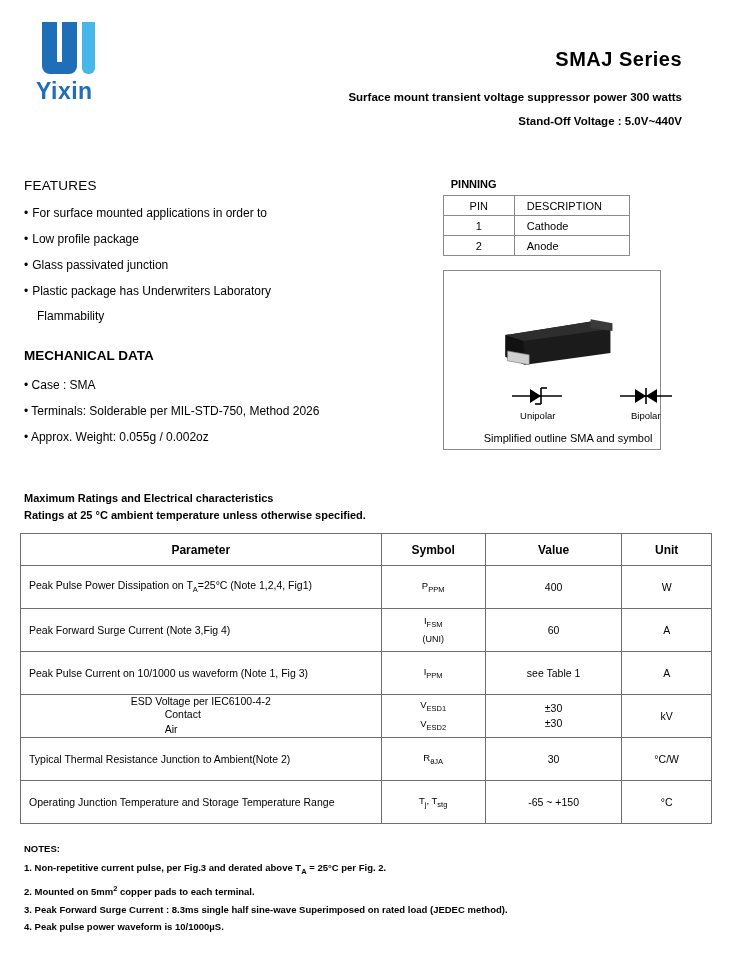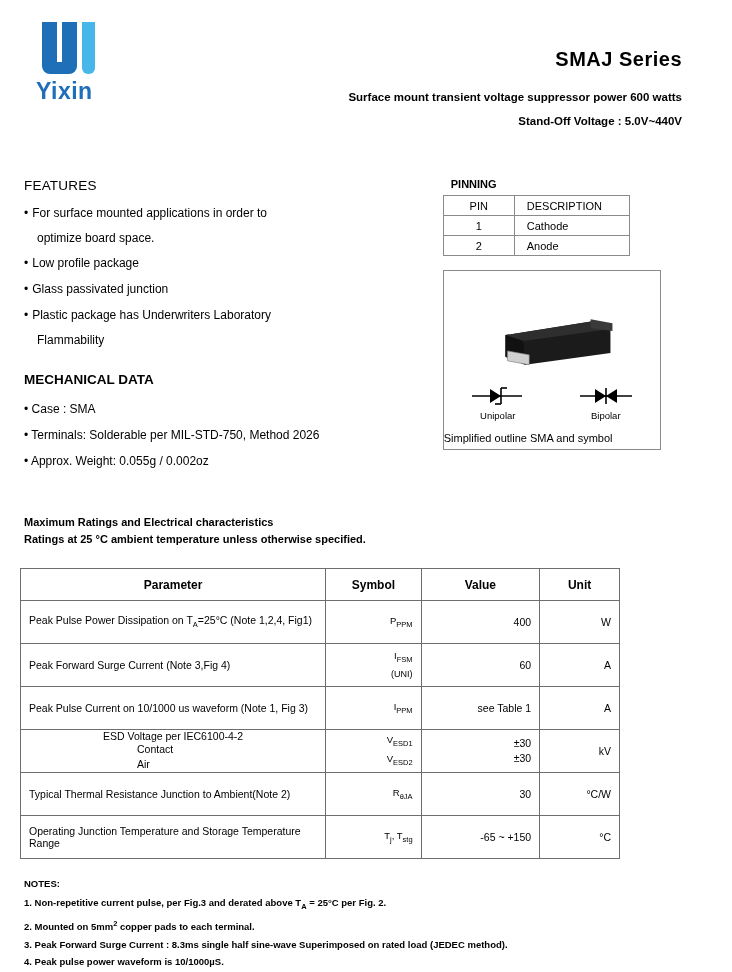--- a/index.html
+++ b/index.html
@@ -164,20 +164,21 @@
   table.pin-table td.pin { text-align: center; width: 58px;}
   table.pin-table td.desc { text-align: left; padding-left: 12px; }
 
   .pkg-box {
     width: 218px;
     height: 180px;
     border: 1px solid #8a8a8a;
     margin-top: 14px;
     box-sizing: border-box;
     position: relative;
+    padding-left: 40px;
   }
   .pkg-caption {
     position: absolute;
     bottom: 5px;
     width: 100%;
     text-align: left;
     font-size: 11px;
   }
   .sym-row {
     position: absolute;
@@ -203,39 +204,39 @@
   
   .ratings-head {
     margin-top: 38px;
     font-size: 11px;
     font-weight: bold;
     line-height: 17px;
     padding-left: 4px;
   }
   table.main-table {
     border-collapse: collapse;
-    width: 600px;
-    margin-top: 20px;
+    width: 692px;
+    margin-top: 9px;
     font-size: 10.5px;
   }
   table.main-table th, table.main-table td {
     border: 1px solid #6e6e6e;
     padding: 0 8px;
   }
   table.main-table thead th {
     height: 31px;
     font-size: 12px;
     font-weight: bold;
     text-align: center;
   }
   table.main-table tbody td {
     height: 42px;
   }
   td.param { text-align: left; font-size: 10.5px; }
-  td.sym, td.val, td.unit { text-align: right; }
+  td.sym, td.val, td.unit { text-align: center; }
   .sub { font-size: 7.5px; vertical-align: sub; }
   .sup { font-size: 7.5px; vertical-align: super; }
   .contact-row {
     display: flex;
     justify-content: space-between;
     align-items: center;
     flex-direction: column;
   }
   .contact-labels {
     text-align: left;
@@ -264,32 +265,31 @@
       <div class="logo-mark">
         <div class="bar-l"></div>
         <div class="bar-m"></div>
         <div class="bar-r"></div>
         <div class="base"></div>
       </div>
       <div class="logo-text">Yixin</div>
     </div>
     <div class="title-block">
       <div class="series-title">SMAJ  Series</div>
-      <div class="subtitle-1">Surface mount transient  voltage suppressor power 600 watts</div>
+      <div class="subtitle-1">Surface mount transient  voltage suppressor power 300 watts</div>
       <div class="subtitle-2">Stand-Off Voltage : 5.0V~440V</div>
     </div>
   </div>
 
   <div class="mid">
 
     <div class="left-col">
       <div class="section-title">FEATURES</div>
 
       <div class="bullet"><span class="dot">•</span><span>For surface mounted applications in order to</span></div>
-      <div class="bullet-cont">optimize board space.</div>
 
       <div class="bullet"><span class="dot">•</span><span>Low profile package</span></div>
       <div class="bullet"><span class="dot">•</span><span>Glass passivated junction</span></div>
       <div class="bullet"><span class="dot">•</span><span>Plastic package has Underwriters Laboratory</span></div>
       <div class="bullet-cont">Flammability</div>
 
       <div class="mech-title">MECHANICAL DATA</div>
       <div class="mech-line"><span class="dot">•</span> <span>Case : SMA</span></div>
       <div class="mech-line"><span class="dot">•</span> <span>Terminals: Solderable per MIL-STD-750, Method 2026</span></div>
       <div class="mech-line"><span class="dot">•</span> <span>Approx. Weight: 0.055g / 0.002oz</span></div>

